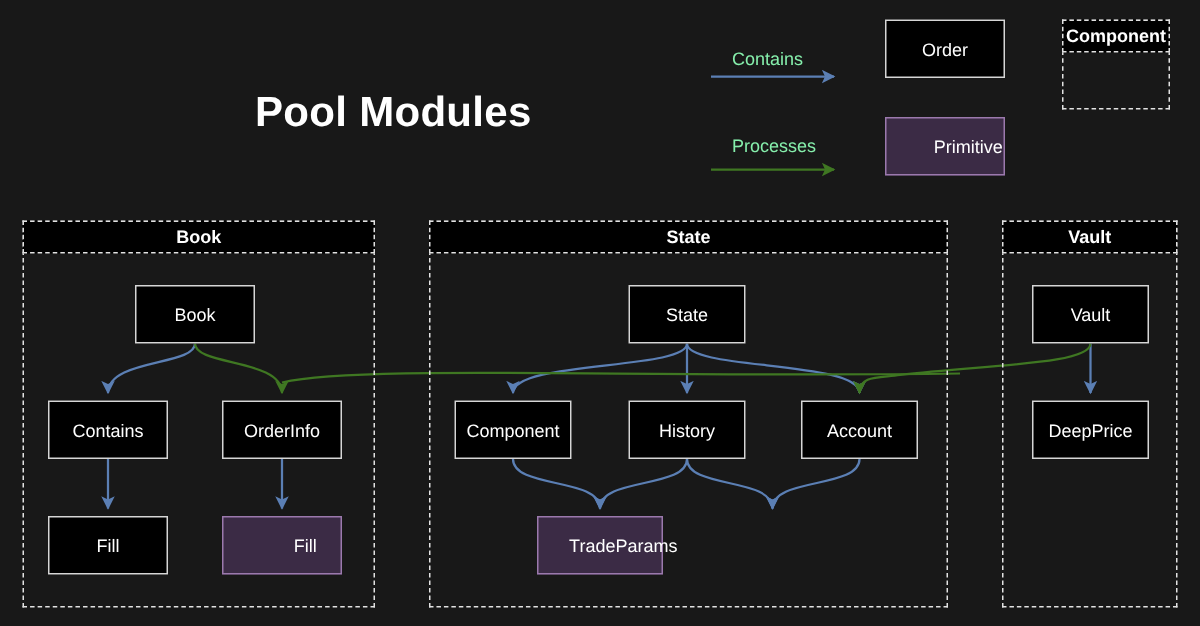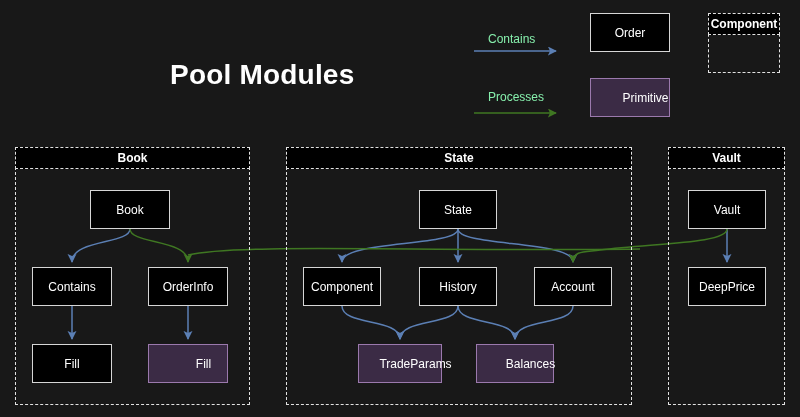--- a/index.html
+++ b/index.html
@@ -185,23 +185,20 @@
   </div>
   <div class="node module" style="left:419px;top:267px;width:78px;height:39px;">
     <span>History</span>
   </div>
   <div class="node module" style="left:534px;top:267px;width:78px;height:39px;">
     <span>Account</span>
   </div>
   <div class="node primitive" style="left:358px;top:344px;width:84px;height:39px;">
     <span>TradeParams</span>
   </div>
-  <div class="node primitive" style="left:476px;top:344px;width:78px;height:39px;">
-    <span>Balances</span>
-  </div>
 
   <div class="node module" style="left:688px;top:190px;width:78px;height:39px;">
     <span>Vault</span>
   </div>
   <div class="node module" style="left:688px;top:267px;width:78px;height:39px;">
     <span>DeepPrice</span>
   </div>
 
 </div>
 

